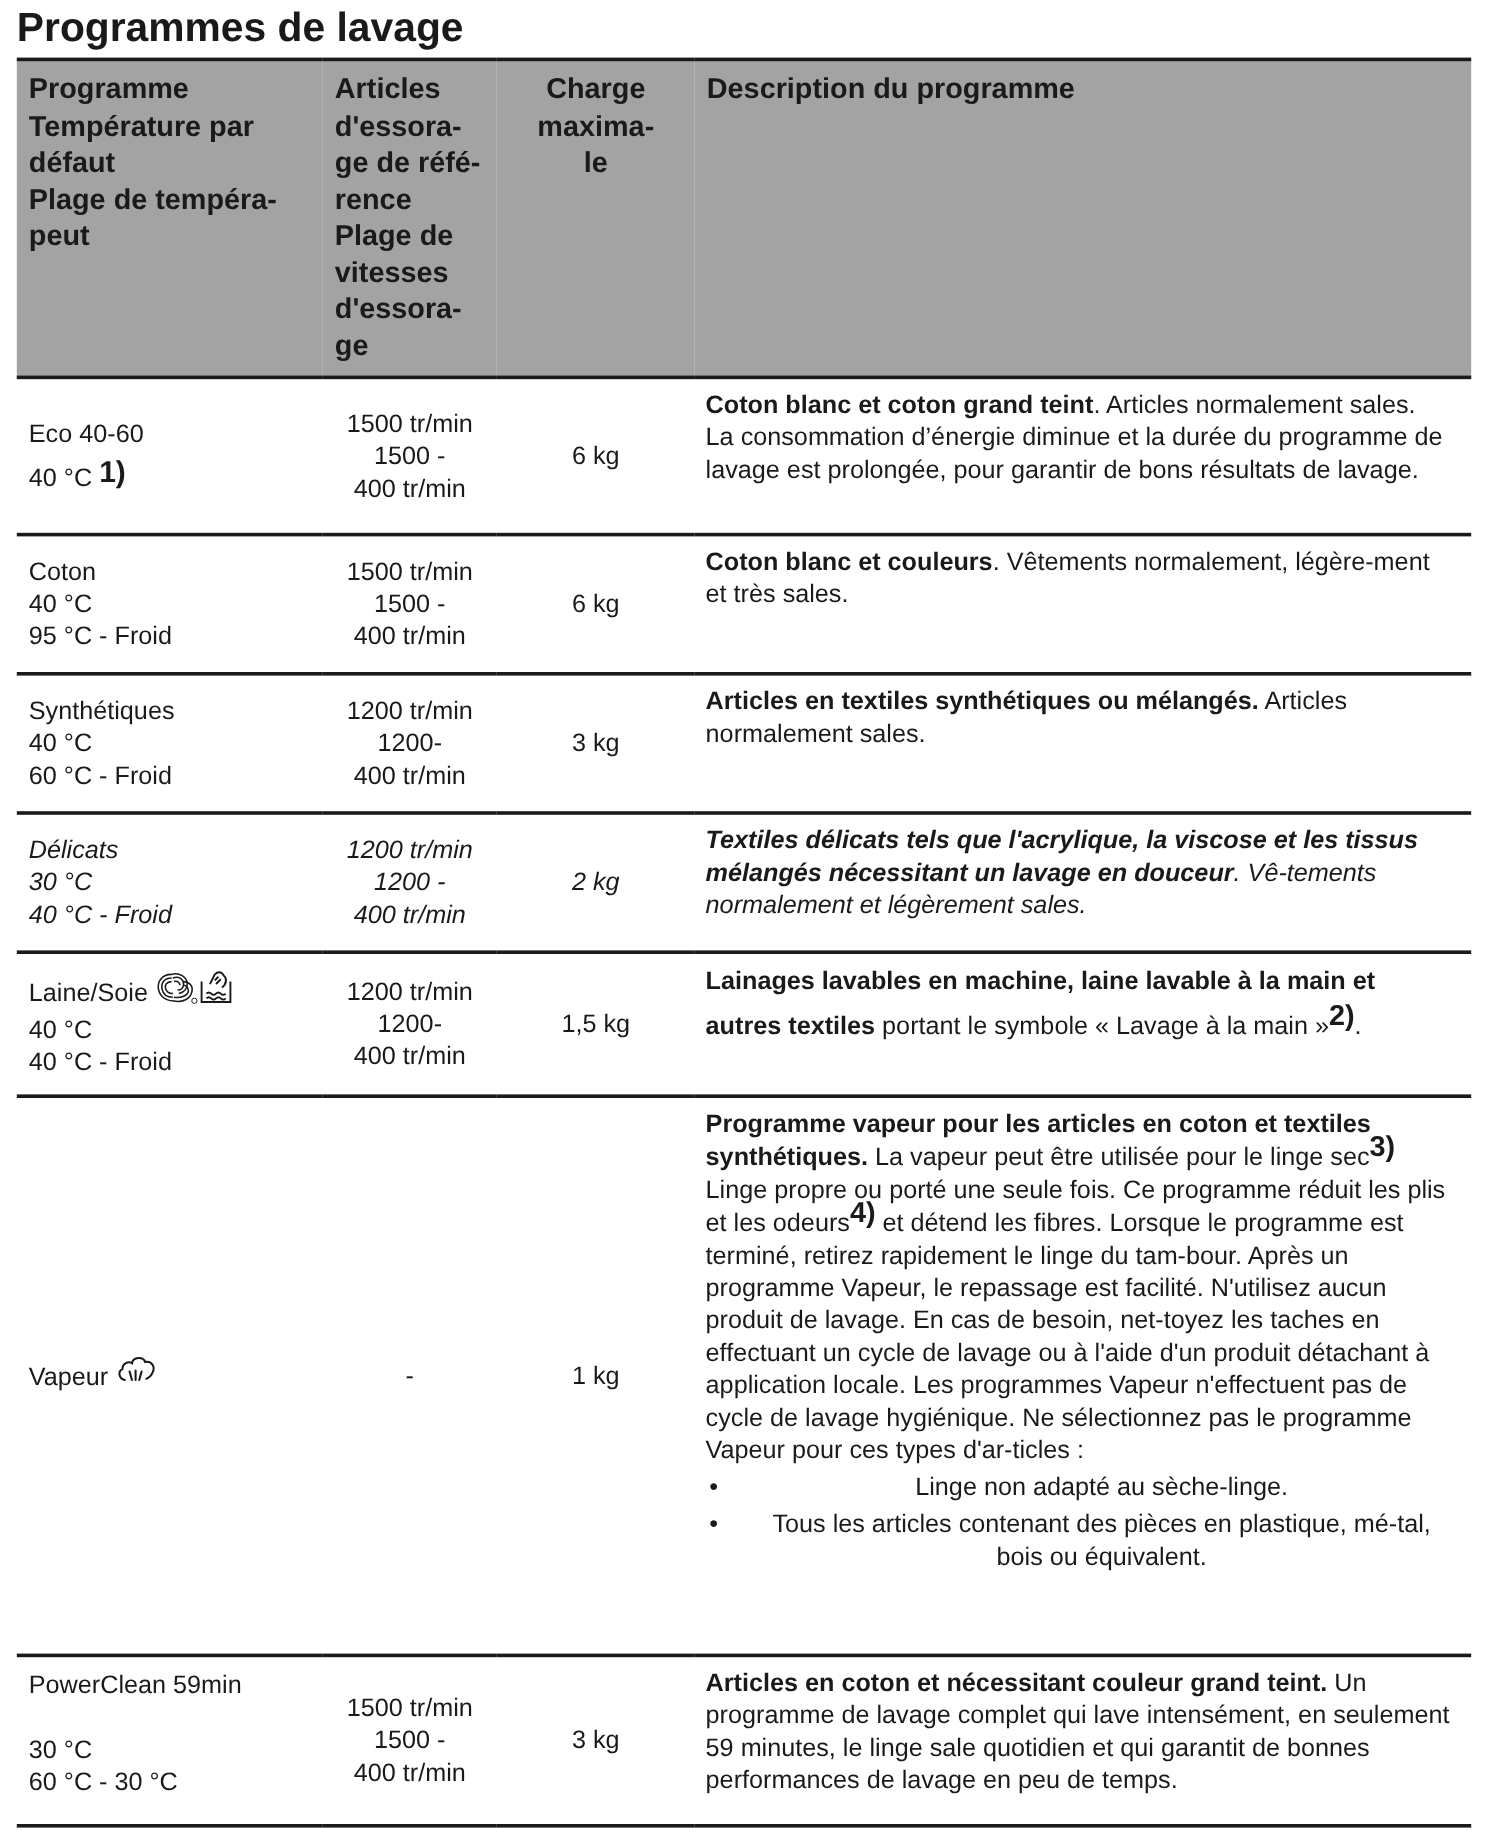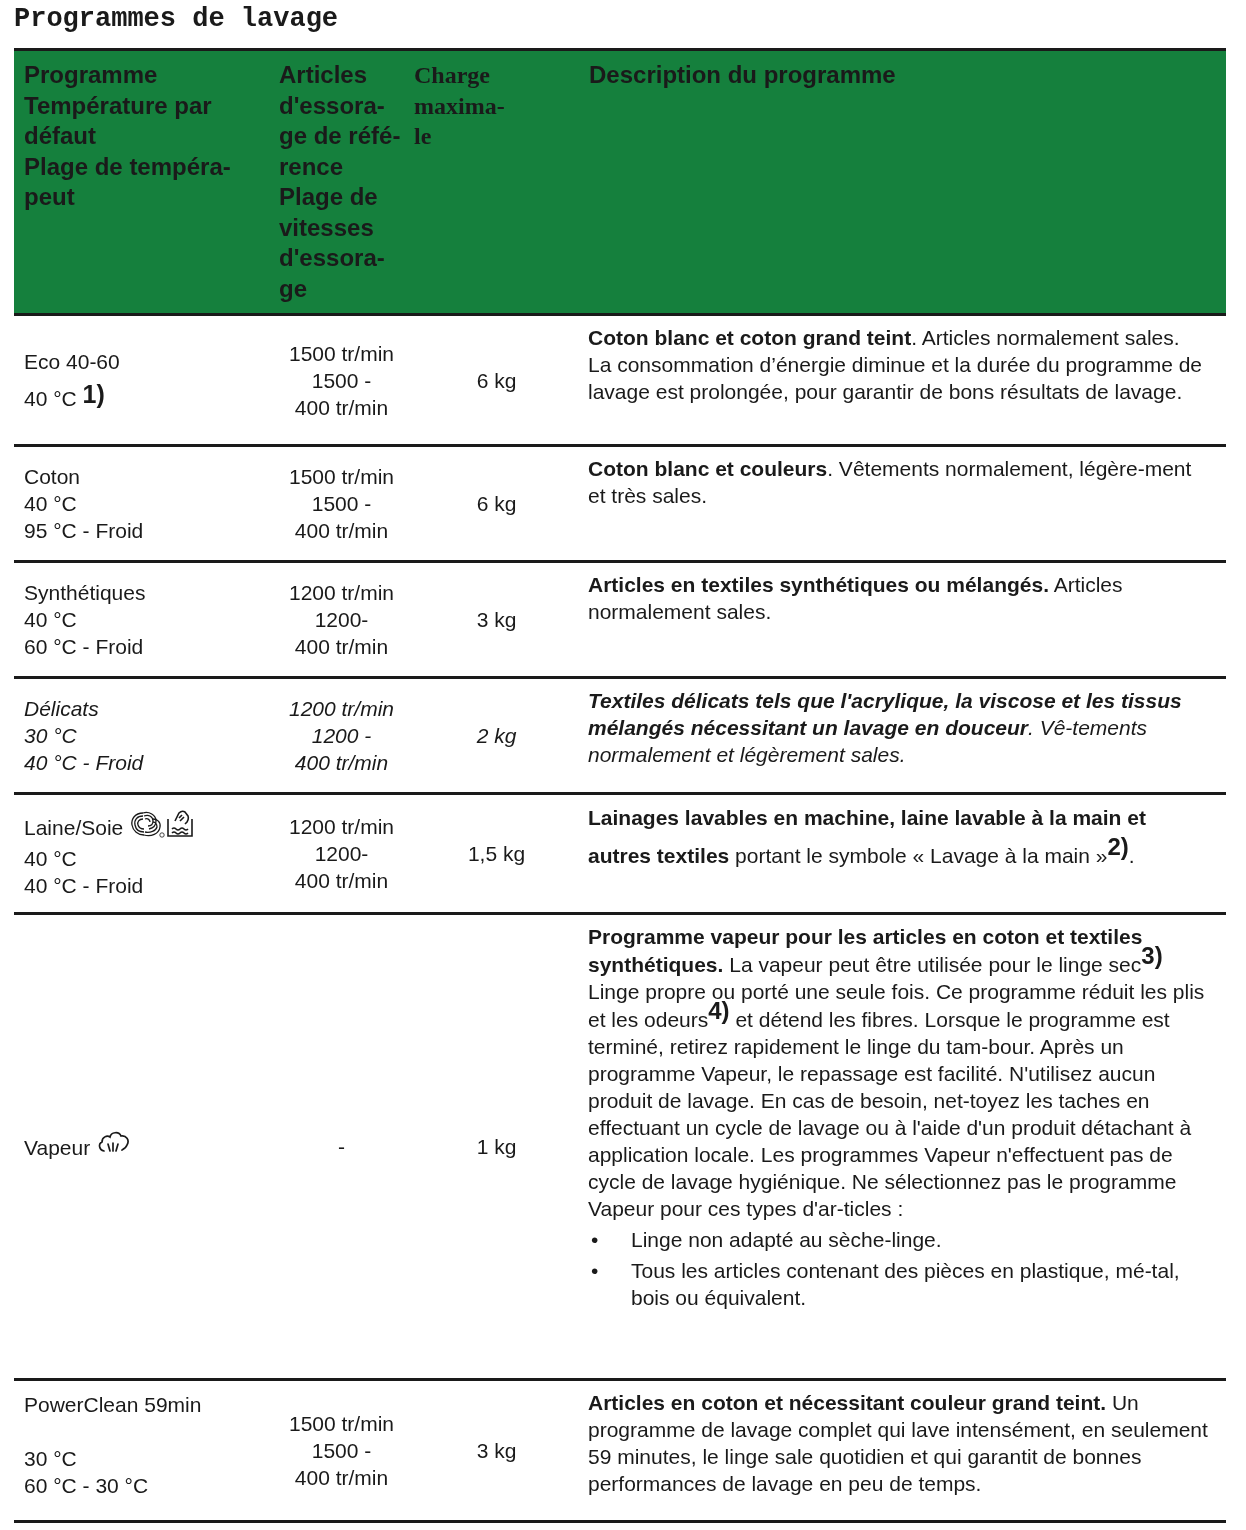--- a/index.html
+++ b/index.html
@@ -3,52 +3,52 @@
 <meta charset="utf-8">
 <style>
   html, body { margin: 0; padding: 0; background: #ffffff; }
   body {
     width: 1246px; height: 1530px; overflow: hidden;
     font-family: "Liberation Sans", sans-serif; color: #1a1a1a;
     position: relative;
   }
   .title {
     position: absolute; left: 14px; top: 4px;
-    font-size: 27px; font-weight: bold; letter-spacing: 0; font-family: Liberation Mono, monospace;
+    font-size: 34px; font-weight: bold; letter-spacing: 0;
   }
   table.prog {
     position: absolute; left: 14px; top: 48px;
     width: 1212px; border-collapse: collapse; table-layout: fixed;
     font-size: 21px; line-height: 27px;
   }
   table.prog col.c1 { width: 255px; }
   table.prog col.c2 { width: 145px; }
   table.prog col.c3 { width: 165px; }
   table.prog col.c4 { width: 647px; }
-  thead tr { background: #15803d; padding-left: 40px; }
+  thead tr { background: #a3a3a3; padding-left: 40px; }
   thead tr { border-top: 3px solid #1a1a1a; border-bottom: 3px solid #1a1a1a; }
   th {
     text-align: left; vertical-align: top; font-weight: bold;
     font-size: 24px; line-height: 30.5px;
     padding: 9px 10px 7px 10px;
   }
-  th.center { text-align: left; padding-left: 0; padding-right: 0; font-family: Liberation Serif, serif; }
+  th.center { text-align: center; padding-left: 0; padding-right: 0; }
   th .line { display: block; }
   th.h1 { height: 246px; }
   tbody tr { border-bottom: 3px solid #1a1a1a; }
   td { vertical-align: middle; padding: 10px 10px 10px 10px; }
   td.desc { vertical-align: top; padding: 8px 18px 10px 9px; }
   td.charge { text-align: center; }
   td.vitesse { text-align: center; }
   td.vitesse.center { text-align: center; }
   .line { display: block; }
   .fn { font-weight: bold; font-size: 25px; vertical-align: 3px; }
   .fnsup { font-weight: bold; font-size: 24px; position: relative; top: -8px; }
   b { font-weight: bold; }
-  .bullets { margin: 3px; padding: 0; list-style: none; }
+  .bullets { margin: 3px; padding: 0; list-style: none; text-align: center; }
   .bullets li { position: relative; padding-left: 40px; }
   .bullets li::before { content: "•"; position: absolute; left: 0; top: 0; }
   .icon { display: inline-block; vertical-align: -4px; }
   .spacer { display: block; height: 27px; }
   .r-eco td { height: 108px; }
   .r-coton td { height: 93px; }
   .r-synth td { height: 93px; }
   .r-delic td { height: 93px; font-style: italic; }
   .r-laine td { height: 97px; }
   .r-vapeur td { height: 443px; }

